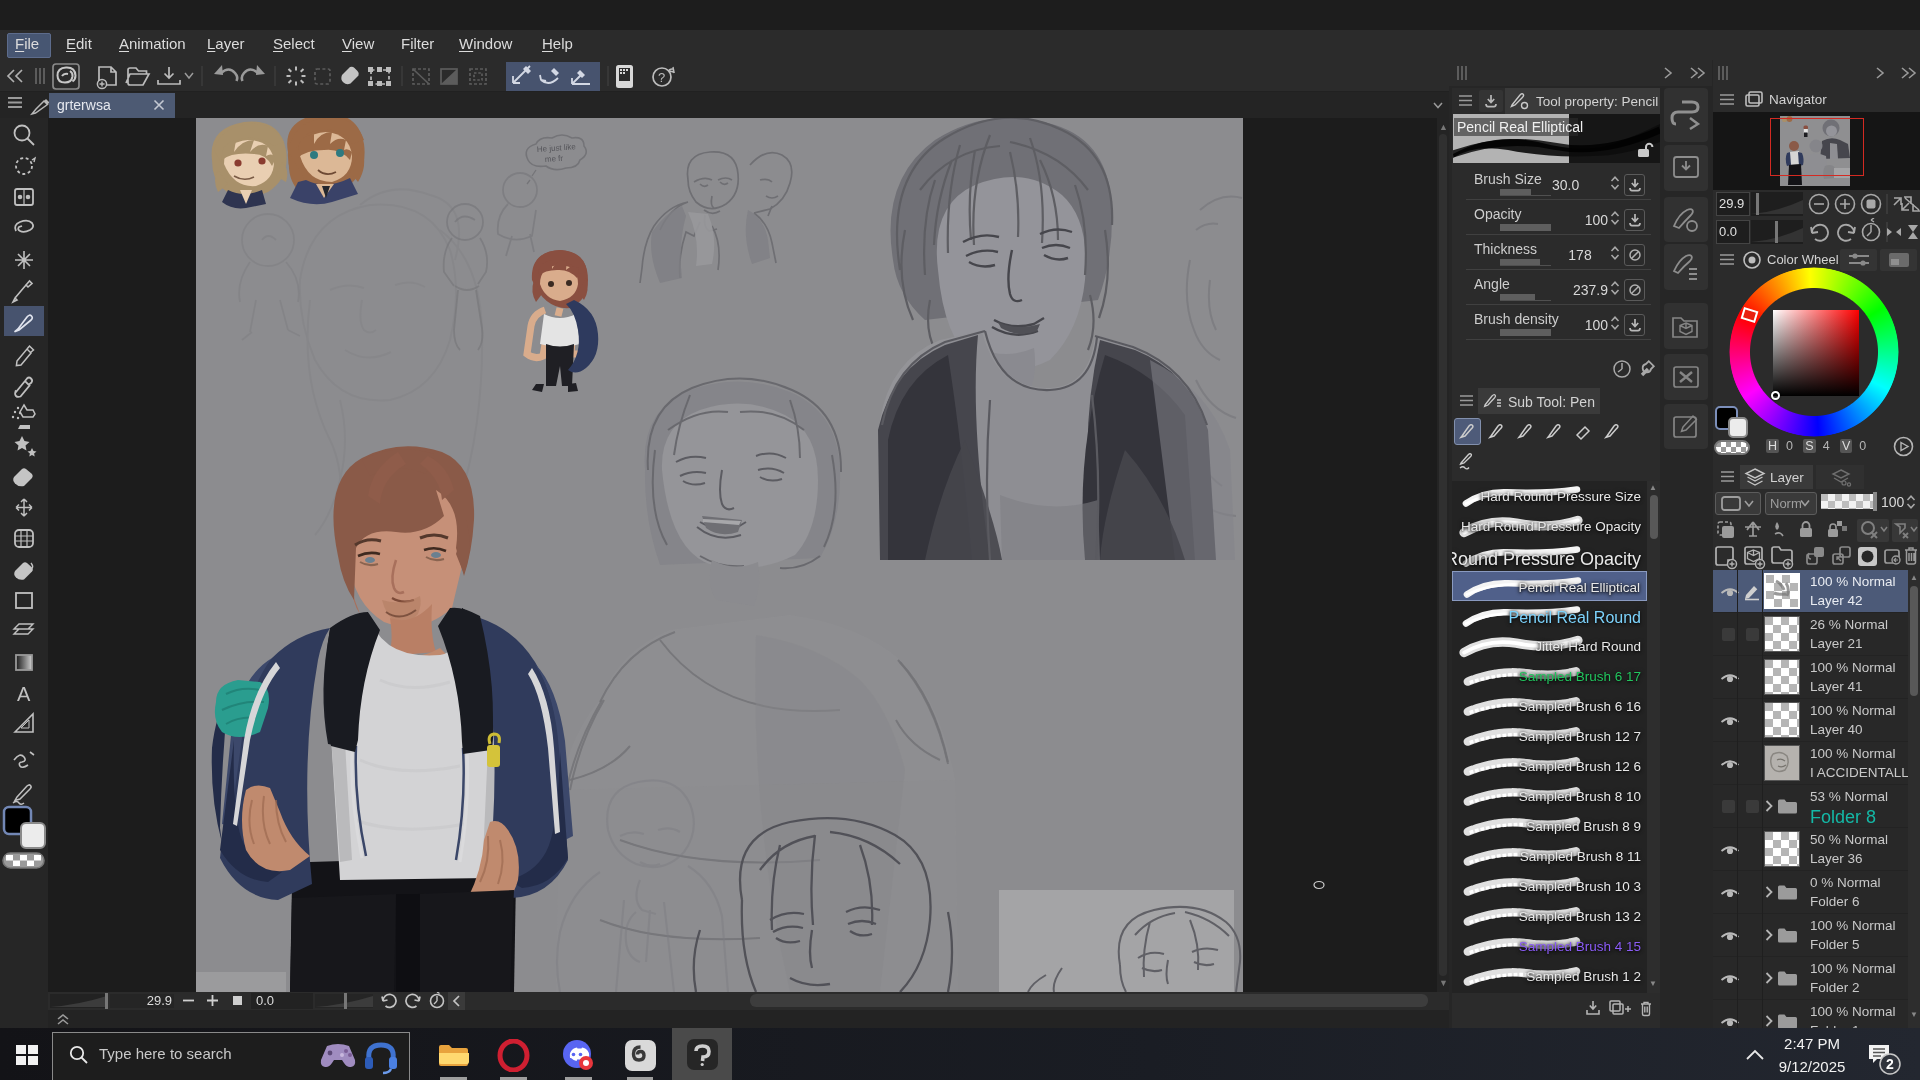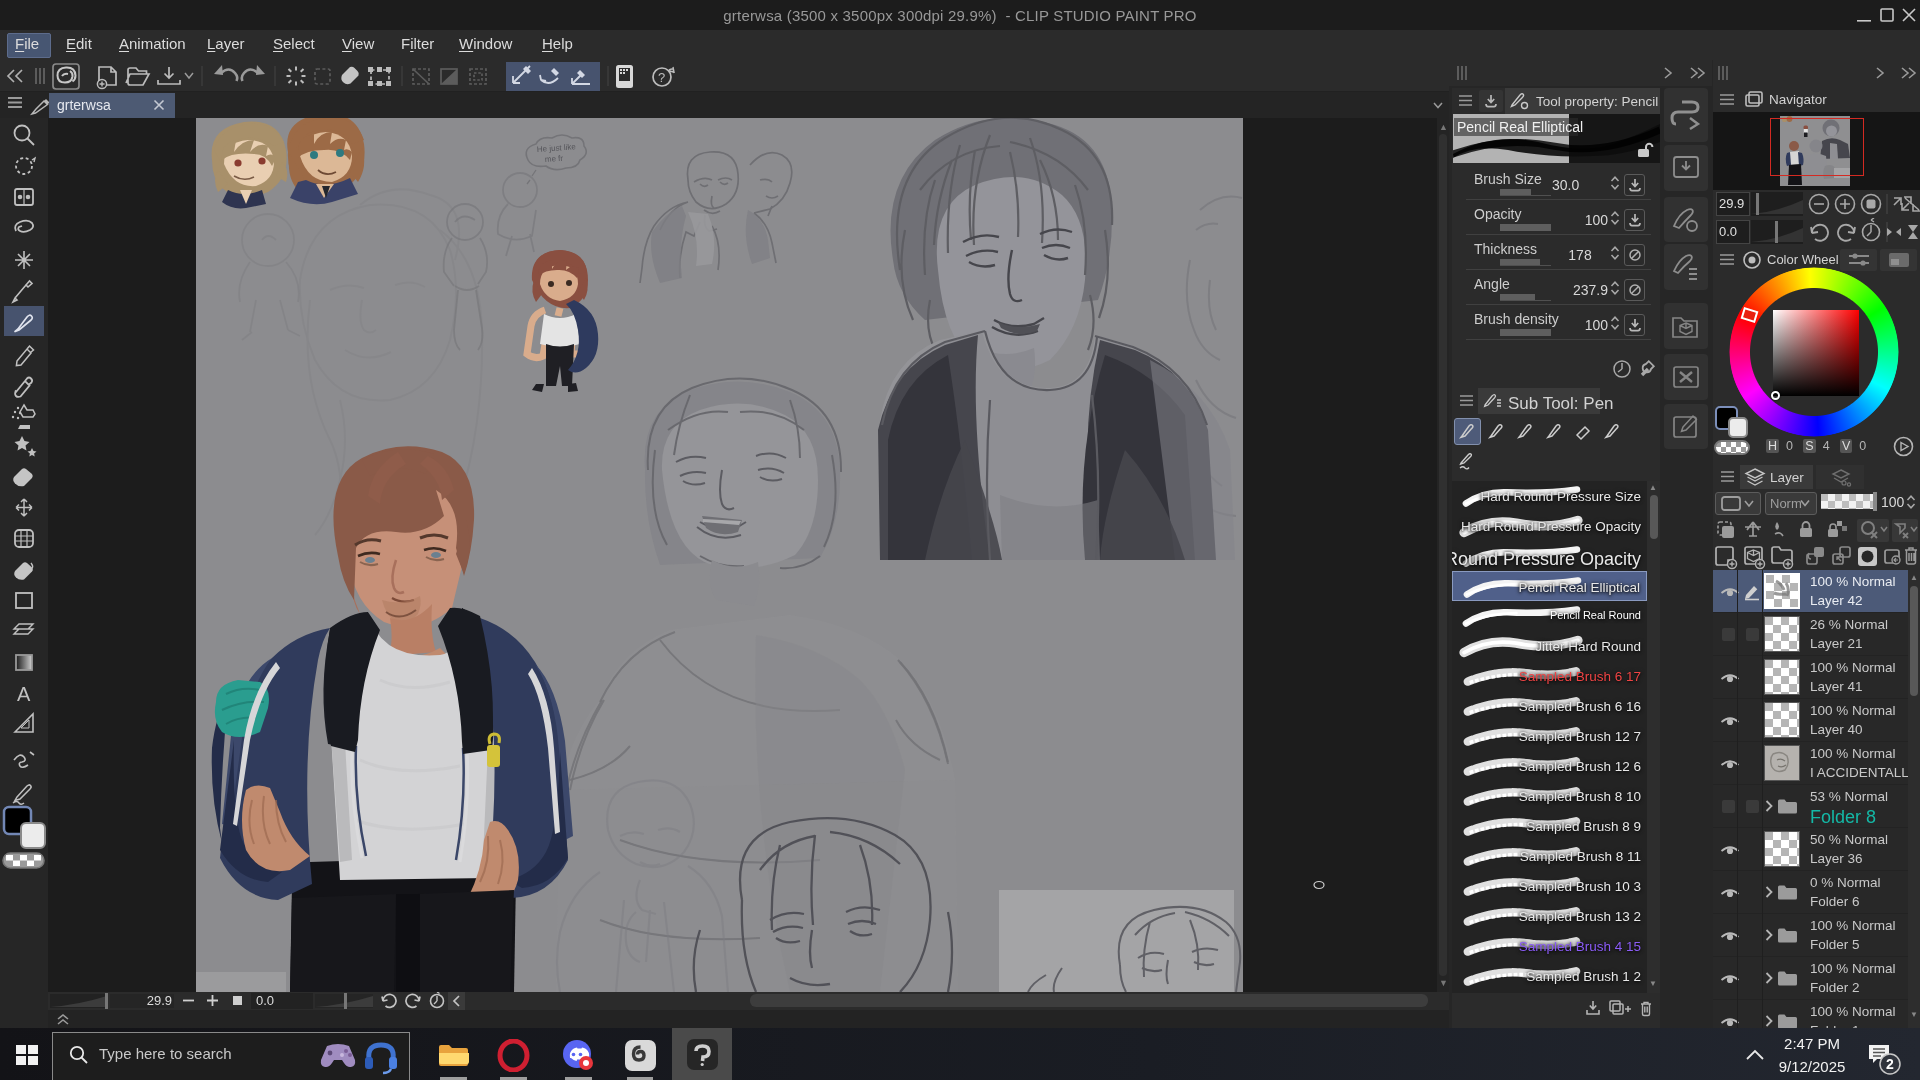--- a/index.html
+++ b/index.html
@@ -31,28 +31,20 @@
   #rightbase { left:1449px; top:60px; width:471px; height:968px; background:#262626; }
   .ptab { background:#3a3a3a; }
   .txt { position:absolute; white-space:nowrap; }
   
   #taskbar { left:0; top:1028px; width:1920px; height:52px; background:linear-gradient(90deg,#131317,#1a1d24 60%,#232730); }
 </style>
 </head>
 <body>
 <div id="stage">
 
-  <div class="abs" id="titlebar">
-    <div class="abs" id="titletext">grterwsa (3500 x 3500px 300dpi 29.9%)&nbsp; - CLIP STUDIO PAINT PRO</div>
-    <svg class="abs" style="left:1845px;top:0;width:75px;height:30px" viewBox="0 0 75 30">
-      <rect x="12" y="20" width="14" height="1.6" fill="#c8c8c8"></rect>
-      <rect x="36" y="9" width="12" height="12" fill="none" stroke="#c8c8c8" stroke-width="1.6" rx="1"></rect>
-      <path d="M58 9 L70 21 M70 9 L58 21" stroke="#c8c8c8" stroke-width="1.6"></path>
-    </svg>
-  </div>
 
   <div class="abs" id="menubar">
     <div class="abs" id="filehl"></div>
     <div class="mitem" style="left:15px"><u>F</u>ile</div>
     <div class="mitem" style="left:66px"><u>E</u>dit</div>
     <div class="mitem" style="left:119px"><u>A</u>nimation</div>
     <div class="mitem" style="left:207px"><u>L</u>ayer</div>
     <div class="mitem" style="left:273px"><u>S</u>elect</div>
     <div class="mitem" style="left:342px"><u>V</u>iew</div>
     <div class="mitem" style="left:401px">F<u>i</u>lter</div>
@@ -631,21 +623,21 @@
 
     <div class="abs" style="left:3px;top:328px;width:208px;height:640px;background:#2b2b2b">
       <svg class="abs" style="left:0;top:0;width:30px;height:26px">
           <path d="M8 8h13M8 12.5h13M8 17h13" stroke="#9a9a9a" stroke-width="1.7"></path>
         </svg>
       <div class="abs ptab" style="left:26px;top:0;width:122px;height:26px"></div>
       <svg class="abs" style="left:31px;top:4px;width:20px;height:19px" viewBox="0 0 20 19">
           <path d="M2 13 L9 4 q2-2 3.1-.9 q1.1 1.1-.9 3.1 L5 13 l-3.4 1.3 z" fill="none" stroke="#c9c9c9" stroke-width="1.3"></path>
           <path d="M14 8h4M14 11h4M14 14h4" stroke="#c9c9c9" stroke-width="1.3"></path>
         </svg>
-      <div class="txt" style="left:56px;top:6px;font-size:17px;color:#d2d2d2">Sub Tool: Pen</div>
+      <div class="txt" style="left:56px;top:6px;font-size:14px;color:#d2d2d2">Sub Tool: Pen</div>
 
       <div class="abs" style="left:2px;top:30px;width:27px;height:27px;background:#4e5b79;border:1px solid #8290ad;border-radius:3px"></div>
       <svg class="abs" style="left:5px;top:33px;width:20px;height:20px">
           <use href="#nib" width="20" height="20"></use>
         </svg>
       <svg class="abs" style="left:34px;top:33px;width:20px;height:20px">
           <use href="#nib" width="20" height="20"></use>
         </svg>
       <svg class="abs" style="left:63px;top:33px;width:20px;height:20px">
           <use href="#nib" width="20" height="20"></use>
@@ -686,33 +678,33 @@
           <div class="abs" style="left:0;top:90px;width:195px;height:30px;background:#50608a;border:1px solid #8a9ac0;">
             <svg class="abs" style="left:4px;top:1px;width:130px;height:28px">
               <use href="#stroke2" width="130" height="28"></use>
             </svg>
             <div class="txt" style="right:6px;top:8px;font-size:13.5px;color:#e8e8e8;text-shadow:0 1px 3px #000,0 0 4px #222">Pencil Real Elliptical</div>
           </div>
           <div class="abs" style="left:0;top:120px;width:195px;height:30px;">
             <svg class="abs" style="left:4px;top:1px;width:130px;height:28px">
               <use href="#stroke2" width="130" height="28"></use>
             </svg>
-            <div class="txt" style="right:6px;top:8px;font-size:11px;color:#ffffff;text-shadow:0 1px 3px #000,0 0 4px #222">Pencil Real Round</div>
+            <div class="txt" style="right:6px;top:8px;font-size:16px;color:#7dd3fc;text-shadow:0 1px 3px #000,0 0 4px #222">Pencil Real Round</div>
           </div>
           <div class="abs" style="left:0;top:150px;width:195px;height:30px;">
             <svg class="abs" style="left:4px;top:1px;width:130px;height:28px">
               <use href="#stroke1" width="130" height="28"></use>
             </svg>
             <div class="txt" style="right:6px;top:8px;font-size:13.5px;color:#e8e8e8;text-shadow:0 1px 3px #000,0 0 4px #222">Jitter Hard Round</div>
           </div>
           <div class="abs" style="left:0;top:180px;width:195px;height:30px;">
             <svg class="abs" style="left:4px;top:1px;width:130px;height:28px">
               <use href="#stroke3" width="130" height="28"></use>
             </svg>
-            <div class="txt" style="right:6px;top:8px;font-size:13.5px;color:#ef4444;text-shadow:0 1px 3px #000,0 0 4px #222">Sampled Brush 6 17</div>
+            <div class="txt" style="right:6px;top:8px;font-size:13.5px;color:#22c55e;text-shadow:0 1px 3px #000,0 0 4px #222">Sampled Brush 6 17</div>
           </div>
           <div class="abs" style="left:0;top:210px;width:195px;height:30px;">
             <svg class="abs" style="left:4px;top:1px;width:130px;height:28px">
               <use href="#stroke3" width="130" height="28"></use>
             </svg>
             <div class="txt" style="right:6px;top:8px;font-size:13.5px;color:#e8e8e8;text-shadow:0 1px 3px #000,0 0 4px #222">Sampled Brush 6 16</div>
           </div>
           <div class="abs" style="left:0;top:240px;width:195px;height:30px;">
             <svg class="abs" style="left:4px;top:1px;width:130px;height:28px">
               <use href="#stroke3" width="130" height="28"></use>

